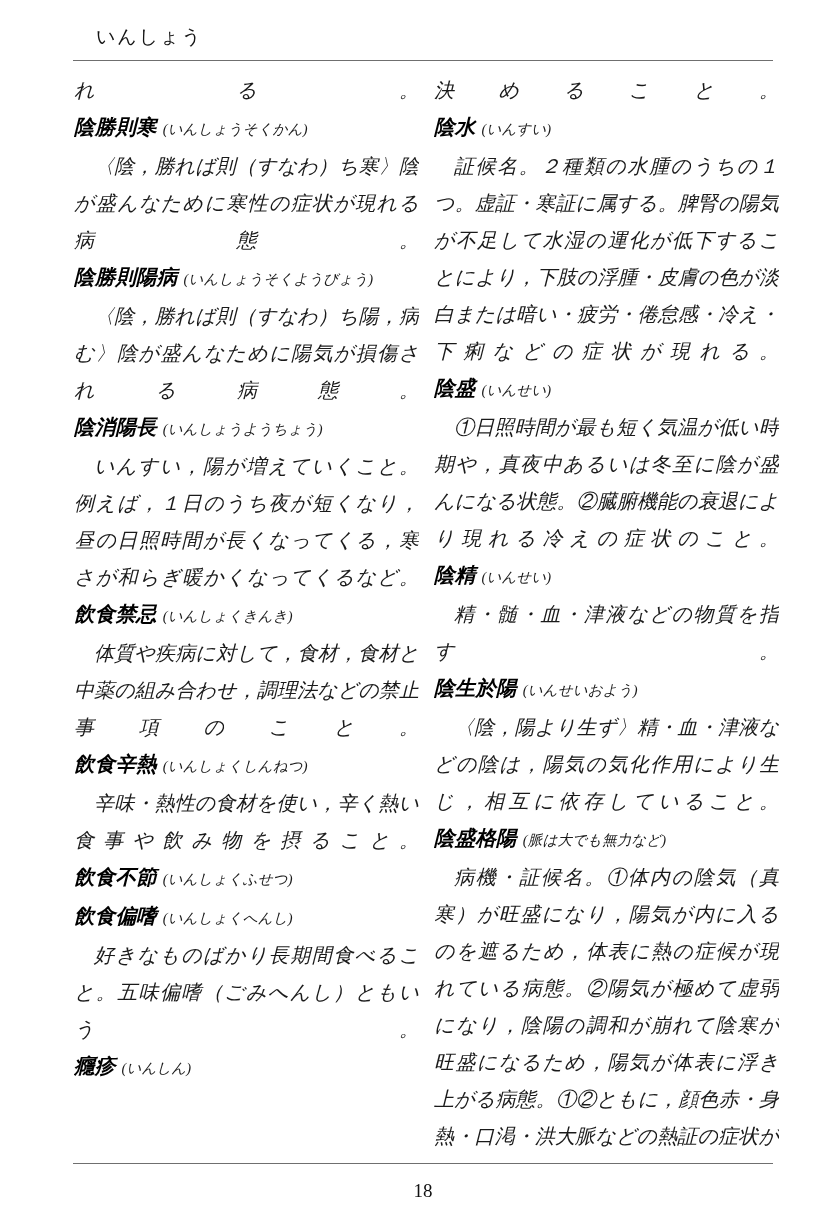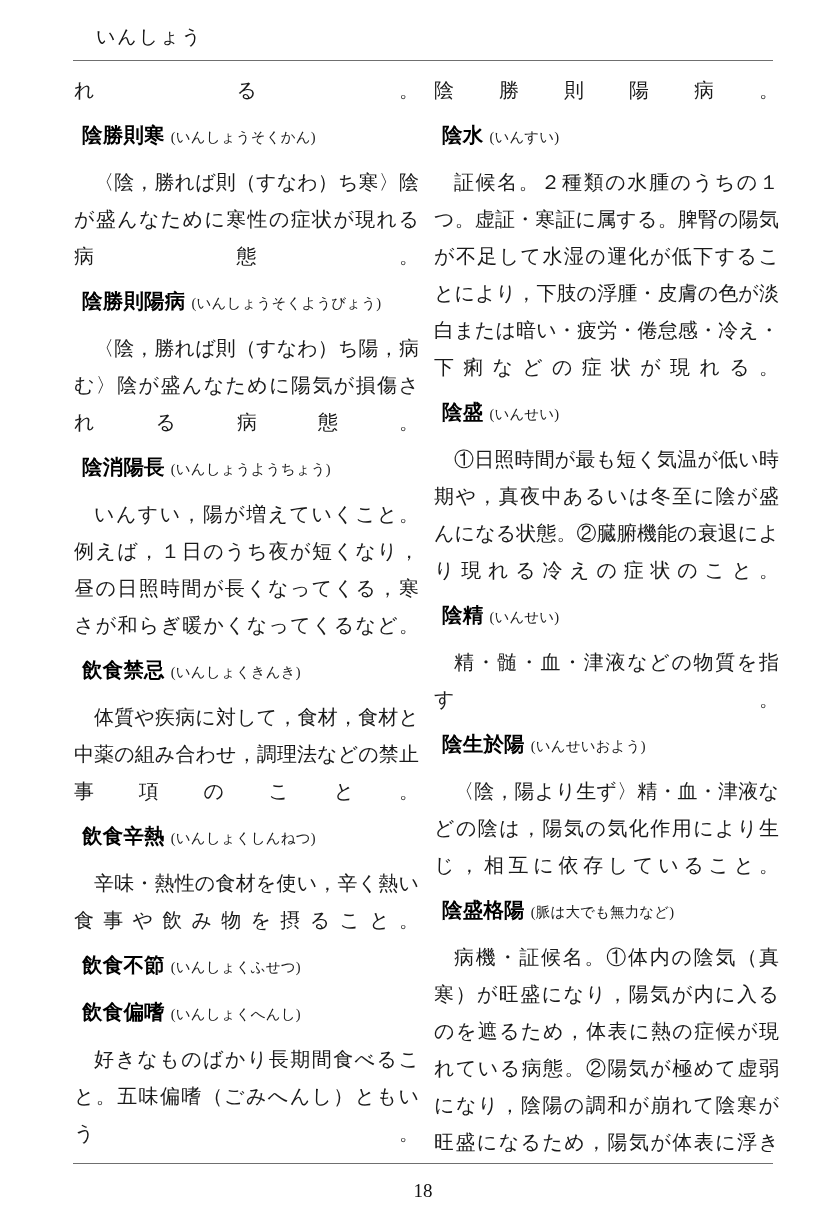--- a/index.html
+++ b/index.html
@@ -52,31 +52,32 @@
     top: 72px;
     width: 830px;
     height: 1080px;
   }
   .col {
     position: absolute;
     top: 0;
     width: 345px;
     height: 1080px;
     overflow: hidden;
+    font-style: italic;
   }
   .col-left  { left: 66px; }
   .col-right { left: 426px; }
 
   
   .entry { margin: 0; }
 
   .headword-line {
     white-space: nowrap;
     line-height: 37px;
-    margin: 8px;
+    margin: 0;
     text-indent: 0;
   }
   .headword {
     font-family: "DejaVu Sans", "Liberation Sans", sans-serif;
     font-weight: bold;
     font-size: 20.5px;
     letter-spacing: 0.01em;
     color: #000000;
   }
   .reading {
@@ -157,21 +158,21 @@
             <div class="headword-line"><span class="headword">飲食偏嗜</span><span class="reading">(いんしょくへんし)</span></div>
             <div class="gloss full">好きなものばかり長期間食べること。五味偏嗜（ごみへんし）ともいう。</div>
           </div>
           <div class="entry">
             <div class="headword-line"><span class="headword">癮疹</span><span class="reading">(いんしん)</span></div>
           </div>
         </div>
     </div>
 
     <div class="col col-right">
-      <div class="gloss cont full">陰勝則陽病。</div>
+      <div class="gloss cont full">決めること。</div>
       <div class="entry-list">
           <div class="entry">
             <div class="headword-line"><span class="headword">陰水</span><span class="reading">(いんすい)</span></div>
             <div class="gloss full">証候名。２種類の水腫のうちの１つ。虚証・寒証に属する。脾腎の陽気が不足して水湿の運化が低下することにより，下肢の浮腫・皮膚の色が淡白または暗い・疲労・倦怠感・冷え・下痢などの症状が現れる。</div>
           </div>
           <div class="entry">
             <div class="headword-line"><span class="headword">陰盛</span><span class="reading">(いんせい)</span></div>
             <div class="gloss full">①日照時間が最も短く気温が低い時期や，真夜中あるいは冬至に陰が盛んになる状態。②臓腑機能の衰退により現れる冷えの症状のこと。</div>
           </div>
           <div class="entry">

